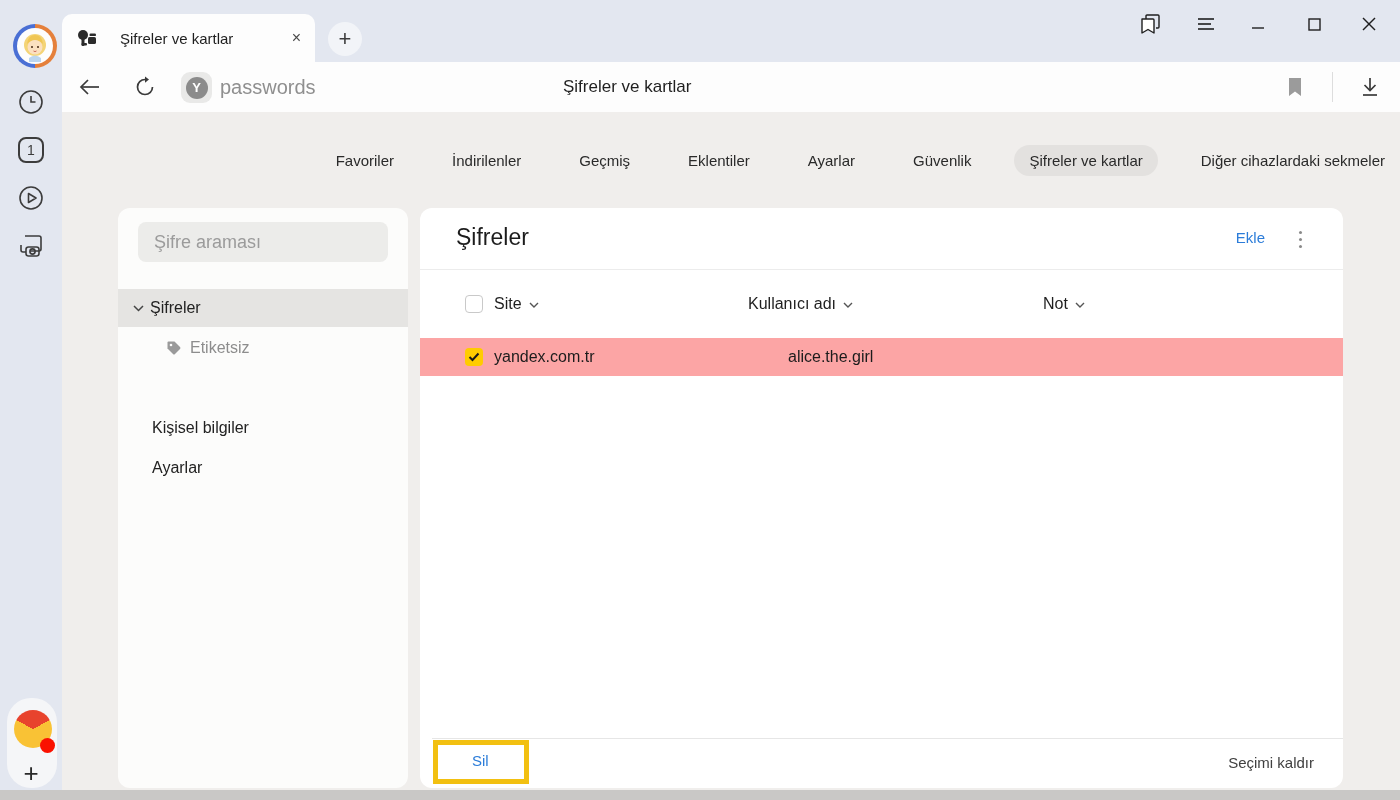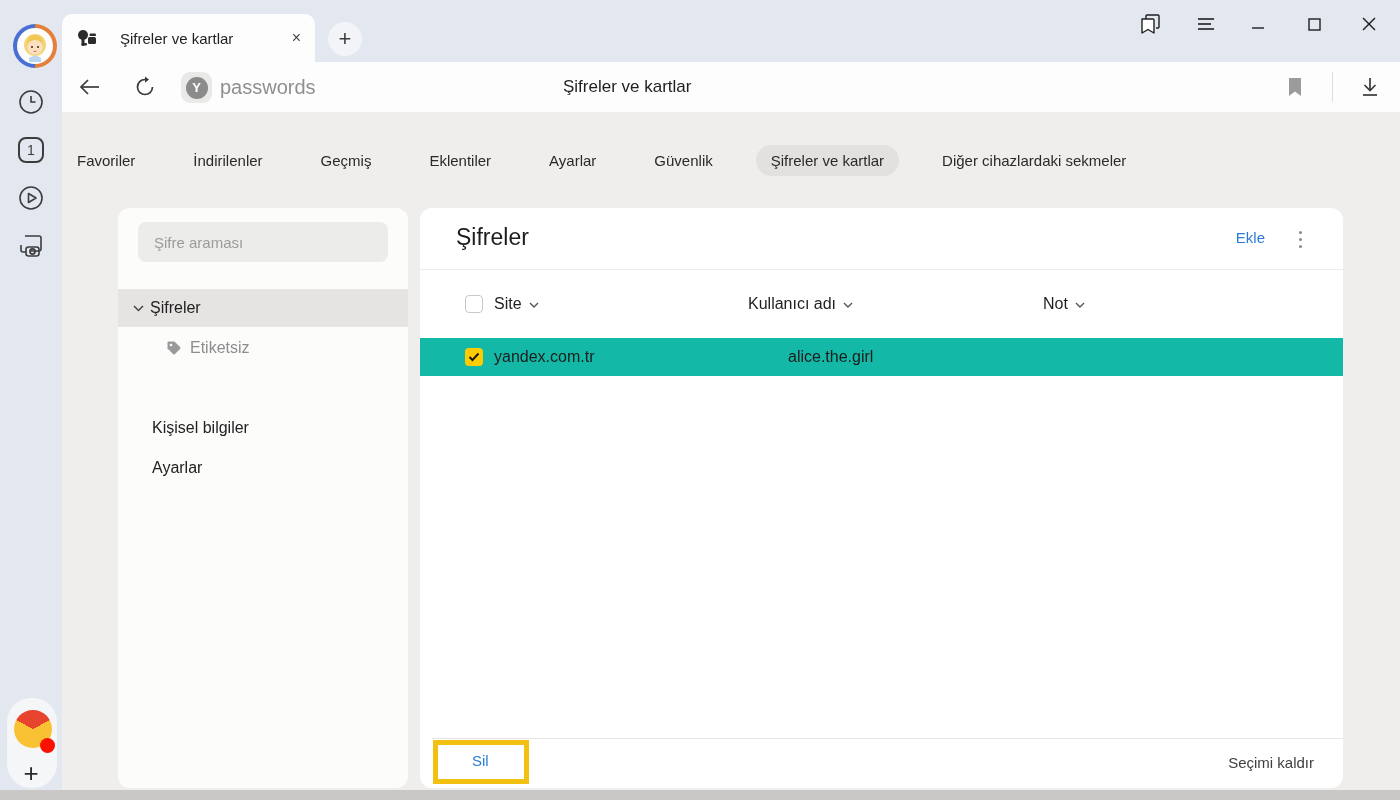--- a/index.html
+++ b/index.html
@@ -39,28 +39,28 @@
   .tb-icon { position:absolute; top:0; height:50px; display:flex; align-items:center; color:#3a3a3a; }
   .url-badge { position:absolute; left:181px; top:72px; width:31px; height:31px; border-radius:9px; background:#e9e9e8;
                display:flex; align-items:center; justify-content:center; }
   .url-badge-circle { width:22px; height:22px; border-radius:50%; background:#8b8b8b; color:#fff; font-size:13px; font-weight:bold;
                       display:flex; align-items:center; justify-content:center; }
   .url-text { position:absolute; left:220px; top:62px; height:50px; display:flex; align-items:center; font-size:20px; color:#8f8f8f; }
   .page-title { position:absolute; left:563px; top:62px; height:50px; display:flex; align-items:center; font-size:17px; color:#1f1f1f; }
   .tb-sep { position:absolute; left:1332px; top:72px; width:1px; height:30px; background:#dddddd; }
 
   
-  .navrow { position:absolute; left:62px; top:140px; width:1338px; height:40px; display:flex; align-items:center; justify-content:flex-start; gap:28px; }
+  .navrow { position:absolute; left:62px; top:140px; width:1338px; height:40px; display:flex; align-items:center; justify-content:flex-end; gap:28px; }
   .nav-item { font-size:15px; color:#2a2a2a; white-space:nowrap; padding:7px 15px; border-radius:17px; }
   .nav-item.selected { background:#e3e1df; }
 
   
   .panel-left { position:absolute; left:118px; top:208px; width:290px; height:580px; background:#fcfcfb; border-radius:12px; overflow:hidden; }
   .search-box { position:absolute; left:20px; top:14px; width:250px; height:40px; background:#ececea; border-radius:8px; border:none;
-                padding:0 16px; font-size:15px; color:#333; font-family:"Liberation Sans", sans-serif; }
+                padding:0 16px; font-size:18px; color:#333; font-family:"Liberation Sans", sans-serif; }
   .search-box::placeholder { color:#9b9b9b; }
   .side-item { position:absolute; left:0; width:290px; height:38px; display:flex; align-items:center; font-size:16px; color:#222; }
   .side-item.selected { background:#e5e4e2; }
   .side-item .chev { margin-left:15px; margin-right:6px; color:#444; display:flex; }
   .side-item .lbl-main { margin-left:0; }
   .side-item.plain .lbl-main { margin-left:34px; }
   .side-item.tagged { color:#8d8d8d; }
   .side-item.tagged .tag-ic { margin-left:48px; margin-right:8px; display:flex; color:#9a9a9a; }
 
   
@@ -69,21 +69,21 @@
   .main-title { position:absolute; left:36px; top:16px; font-size:23px; color:#1c1c1c; }
   .add-link { position:absolute; right:78px; top:21px; font-size:15px; color:#2b7cd9; }
   .kebab { position:absolute; right:34px; top:18px; width:18px; height:26px; display:flex; flex-direction:column; align-items:center; justify-content:center; gap:4px; }
   .kebab i { width:3px; height:3px; border-radius:50%; background:#8a8a8a; }
 
   .thead { position:absolute; left:0; top:62px; width:923px; height:68px; }
   .th-check { position:absolute; left:45px; top:25px; width:18px; height:18px; border:1.5px solid #c9c9c9; border-radius:4px; background:#fff; }
   .th-col { position:absolute; top:0; height:68px; display:flex; align-items:center; font-size:16px; color:#1f1f1f; gap:7px; }
   .th-col .chev { color:#555; display:flex; margin-top:2px; }
 
-  .trow { position:absolute; left:0; top:130px; width:923px; height:38px; background:#14b8a6; }
+  .trow { position:absolute; left:0; top:130px; width:923px; height:38px; background:#fca5a5; }
   .row-check { position:absolute; left:45px; top:10px; width:18px; height:18px; border-radius:4px; background:#ffcc00;
                display:flex; align-items:center; justify-content:center; }
   .row-cell { position:absolute; top:0; height:38px; display:flex; align-items:center; font-size:16px; color:#1c1c1c; }
 
   .main-footer { position:absolute; left:12px; top:530px; width:923px; height:50px; border-top:1px solid #e6e6e6; }
   .del-highlight { position:absolute; left:1px; top:1px; width:96px; height:44px; border:5px solid #f2c011; background:#fff; }
   .del-btn { position:absolute; left:40px; top:13px; font-size:15px; color:#2b7cd9; }
   .clear-sel { position:absolute; right:41px; top:15px; font-size:15px; color:#404040; }
 
   svg { display:block; }

